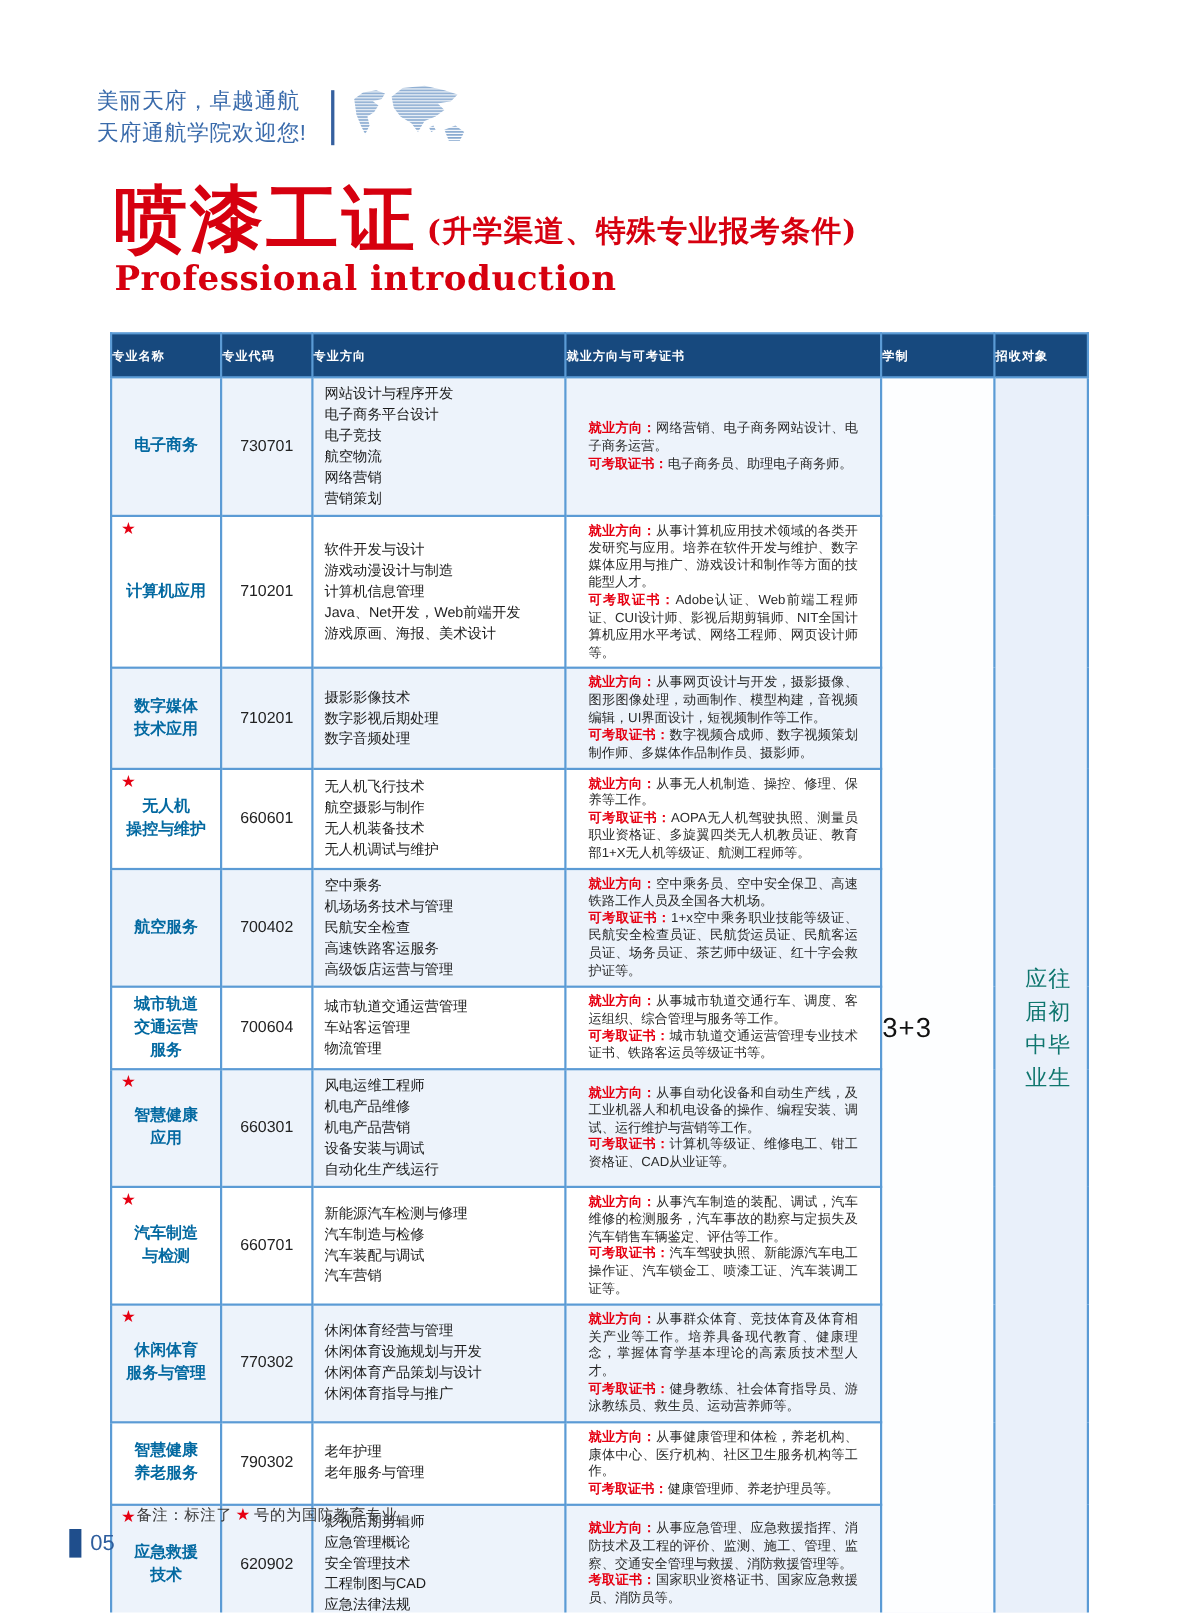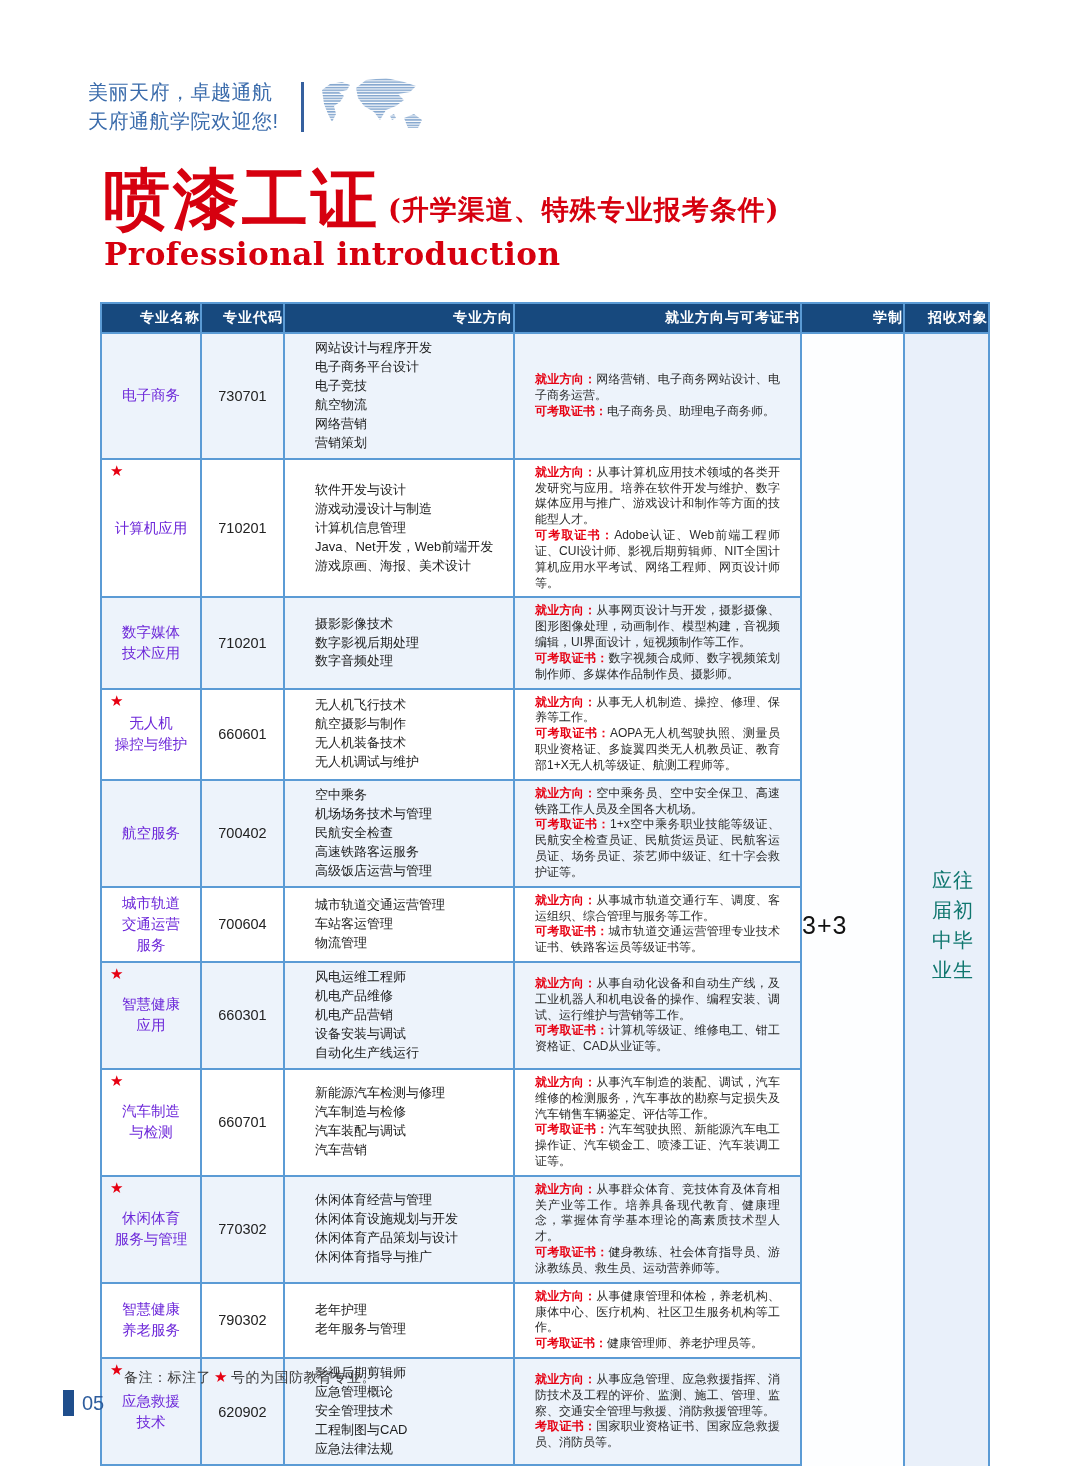--- a/index.html
+++ b/index.html
@@ -31,46 +31,46 @@
   .en-title {
     font-family:"DejaVu Serif","Liberation Serif",serif;
     font-size:31px; font-weight:700; color:#d6000f; margin-top:2px; letter-spacing:0.5px;
   }
 
   
   .table-wrap { position:absolute; left:100px; top:302px; width:888px; }
   table { border-collapse:collapse; table-layout:fixed; width:888px; }
   th, td { border:2px solid #5b9bd5; vertical-align:middle; }
   thead th {
-    background:#17497e; color:#ffffff; font-size:14px; font-weight:700;
-    height:30px; text-align:right; letter-spacing:1px;
+    background:#17497e; color:#ffffff; font-size:11px; font-weight:700;
+    height:40px; text-align:left; letter-spacing:1px;
     border:2px solid #5b9bd5; border-left:2px solid #ffffff;
   }
   thead th:first-child { border-left:2px solid #5b9bd5; }
   tbody tr { background:#ffffff; }
   tbody tr.alt { background:#edf3fb; }
 
   tbody tr:nth-child(1){height:111px}
   tbody tr:nth-child(2){height:106px}
   tbody tr:nth-child(3){height:83px}
   tbody tr:nth-child(4){height:86px}
   tbody tr:nth-child(5){height:98px}
   tbody tr:nth-child(6){height:73px}
   tbody tr:nth-child(7){height:95px}
   tbody tr:nth-child(8){height:90px}
   tbody tr:nth-child(9){height:86px}
   tbody tr:nth-child(10){height:52px}
   tbody tr:nth-child(11){height:90px}
   tbody tr:nth-child(12){height:53px}
 
   .name-cell { position:relative; text-align:center; padding:4px; }
-  .mname { font-size:14.5px; font-weight:400; color:#6d28d9; white-space:pre-line; line-height:1.45; }
+  .mname { font-size:14.5px; font-weight:700; color:#0369a1; white-space:pre-line; line-height:1.45; }
   .star { position:absolute; top:3px; left:8px; color:#e60012; font-size:15px; line-height:1; }
   .code-cell { text-align:center; font-size:14.5px; color:#222; }
-  .dir-cell { padding:5px 6px 5px 30px; }
+  .dir-cell { padding:5px 6px 5px 10px; }
   .dir-line { font-size:13px; color:#1c1c1c; line-height:1.46; }
   .emp-cell { padding:5px 20px; }
   .emp-cell p { font-size:12px; color:#2a2a2a; line-height:1.32; text-align:justify; }
   .red-label { color:#e60012; font-weight:700; }
   .duration-cell { background:#fdfeff; font-size:25px; color:#111; letter-spacing:1px; }
   .target-cell { background:#e9f0fa; text-align:right; font-size:20px; font-weight:500; color:#0f766e;
                  padding:0 14px; line-height:1.5; letter-spacing:1px; }
   .merged-cell { text-align:center; font-size:14px; color:#1c1c1c; }
 
   

